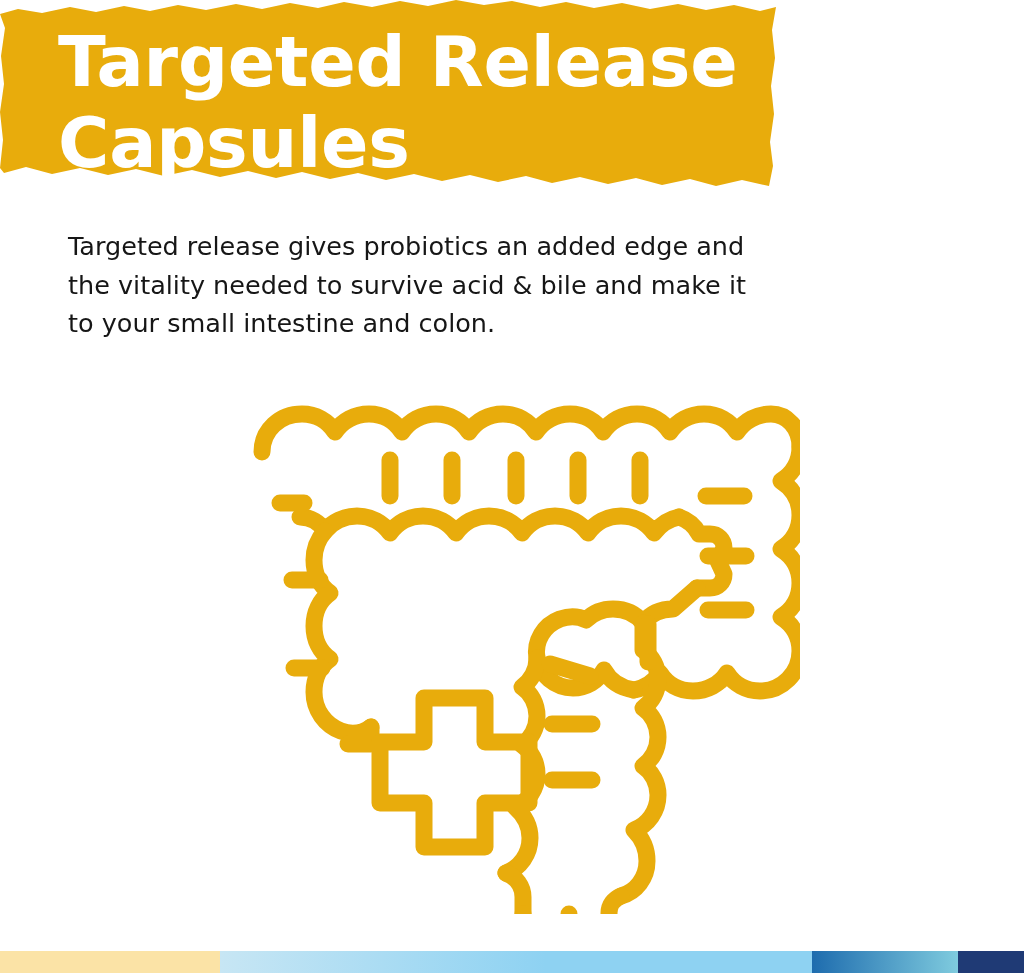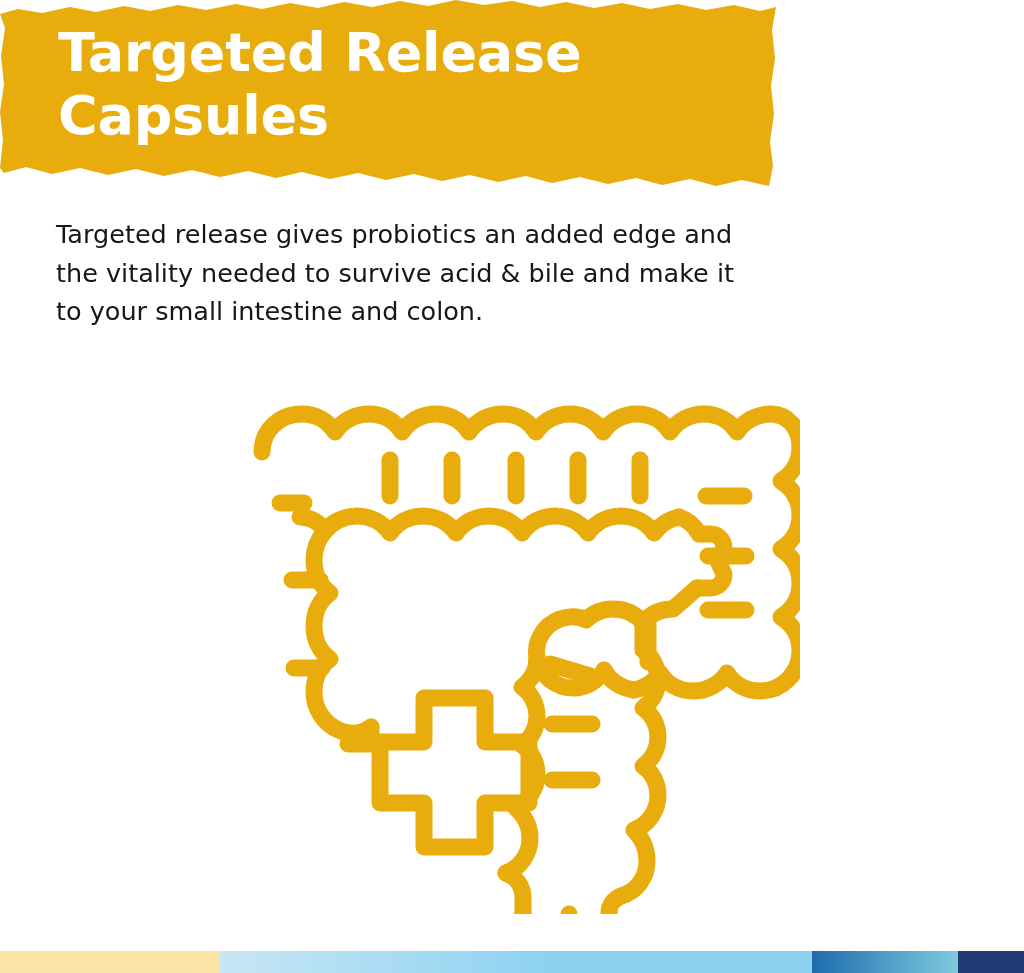--- a/index.html
+++ b/index.html
@@ -33,35 +33,35 @@
     height: 192px;
     display: block;
   }
   #banner-title {
     position: absolute;
     left: 58px;
     top: 22px;
     width: 700px;
     margin: 0;
     font-family: "DejaVu Sans", sans-serif;
-    font-size: 54px;
+    font-size: 70px;
     line-height: 1.16;
     font-weight: 700;
     letter-spacing: -0.2px;
     color: #ffffff;
     white-space: pre-line;
   }
 
   
   #body-copy {
     position: absolute;
     left: 56px;
     top: 215px;
     width: 800px;
-    margin: 0;
+    margin: 12px;
     font-family: "DejaVu Sans", sans-serif;
     font-size: 25.5px;
     line-height: 38.5px;
     font-weight: 400;
     color: #161616;
     white-space: pre-line;
   }
 
   
   #illustration-wrap {

